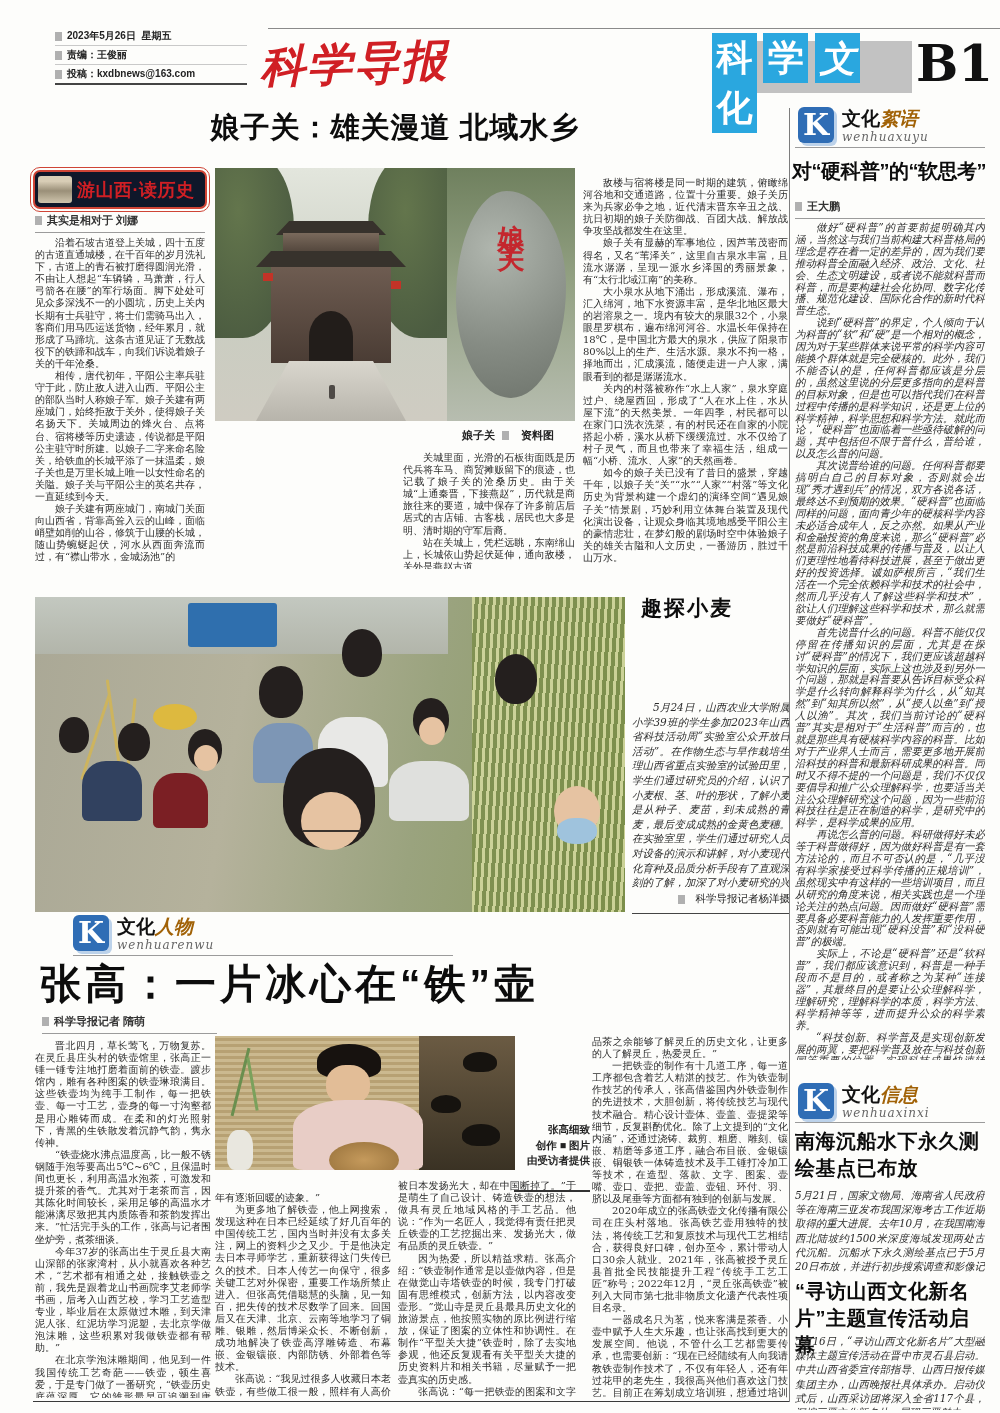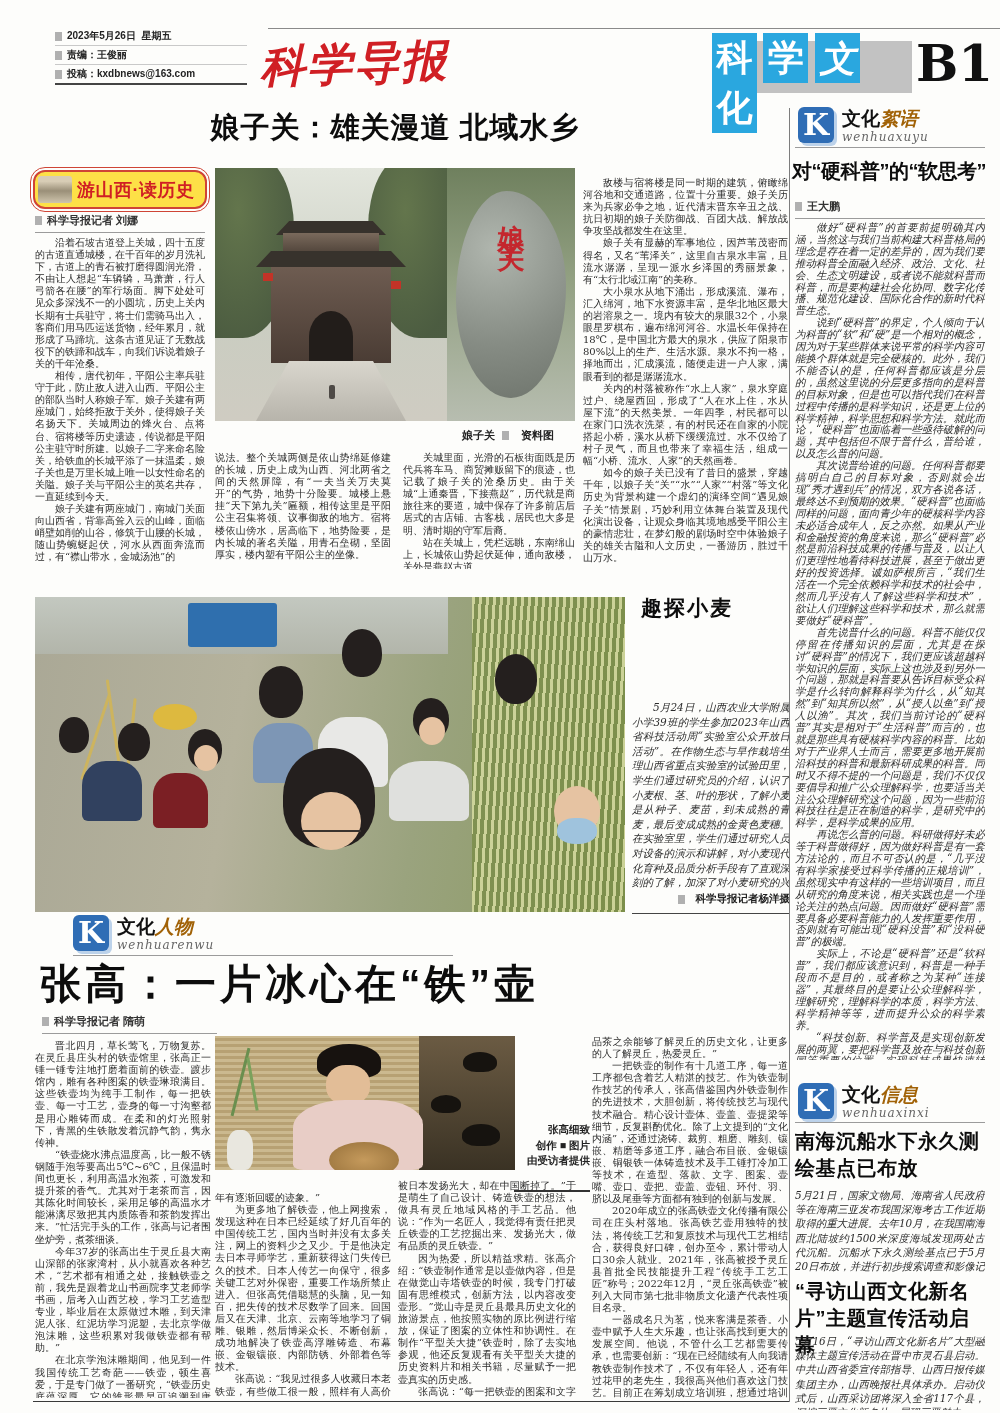--- a/index.html
+++ b/index.html
@@ -16,22 +16,22 @@
   .hdr-rule{left:268px;top:28px;width:732px;height:1px;background:#8a8a8a;}
   .tiles{left:712px;top:33px;width:200px;height:58px;}
   .tiles-bg{position:absolute;left:8px;top:8px;width:192px;height:52px;background:#c2c2c2;}
   .tile{position:relative;display:inline-block;width:45px;height:50px;margin-right:2px;background:#2aa7df;
         color:#fff;font-weight:bold;font-size:36px;line-height:50px;text-align:center;vertical-align:top;}
   .tile.cal{font-family:"DejaVu Serif",serif;font-style:italic;}
   .pageno{left:916px;top:34px;font-family:"DejaVu Serif",serif;font-weight:bold;font-size:50px;color:#111;}
   
   .headline1{left:95px;top:108px;width:600px;font-size:29px;font-weight:bold;color:#0c0c0c;
              text-align:center;letter-spacing:1px;white-space:nowrap;}
-  .lead-badge{left:33px;top:170px;width:170px;height:35px;border:2px solid #cf4436;border-radius:12px;
-              outline:1px solid #cf4436;outline-offset:2px;background:#fde047;display:flex;align-items:center;}
+  .lead-badge{left:33px;top:170px;width:170px;height:35px;border:2px solid #cf4436;border-radius:7px;
+              outline:1px solid #cf4436;outline-offset:2px;background:#0f172a;display:flex;align-items:center;}
   .badge-thumb{width:34px;height:27px;margin:0 5px 0 3px;border-radius:3px;
                background:linear-gradient(#d8cdb6 20%,#9a8f78 55%,#cfc5ad);}
   .lead-badge-text{font-size:18px;font-weight:bold;color:#d01f24;letter-spacing:0.5px;}
   .byline{display:flex;align-items:center;font-size:11px;font-weight:bold;color:#333;
           border-bottom:1px solid #9b9b9b;padding-bottom:4px;}
   .by1{left:35px;top:213px;width:170px;}
   .col{font-family:"DejaVu Serif",serif;font-size:10px;line-height:12.1px;text-align:justify;
        overflow:hidden;color:#2c2c2c;}
   .col p{margin:0;text-indent:2em;}
   .col p.noind{text-indent:0;}
@@ -99,21 +99,21 @@
   .face{position:absolute;background:#e6c3a2;border-radius:50%;}
   .shirt{position:absolute;border-radius:40% 40% 10% 10%;}
   .wp-hat{position:absolute;left:20%;top:34%;width:44px;height:26px;background:#ddb93f;border-radius:50%;}
   .wp-stalk{position:absolute;background:#cdb45e;width:3px;height:90px;border-radius:2px;}
   .glasses{position:absolute;height:2px;background:#3a332e;}
   .wheat-title{left:641px;top:594px;font-size:21px;font-weight:bold;color:#0c0c0c;letter-spacing:2px;}
   .wheat-body{left:632px;top:700px;width:158px;height:190px;font-family:"DejaVu Serif",serif;font-style:italic;
               font-size:10.5px;line-height:14.6px;text-align:justify;overflow:hidden;color:#2c2c2c;}
   .wheat-body p{margin:0;text-indent:2em;}
   .wheat-credit{left:632px;top:892px;width:158px;display:flex;justify-content:flex-end;align-items:center;
-                gap:6px;font-size:10.5px;font-weight:bold;border-bottom:1px solid #444;padding-bottom:7px;}
+                gap:6px;font-size:10.5px;font-weight:normal;border-bottom:1px solid #444;padding-bottom:7px;}
   
   .rw-badge{left:73px;top:915px;}
   .rw-rule{left:73px;top:955px;width:380px;}
   .headline3{left:40px;top:957px;width:720px;font-size:41px;font-weight:bold;color:#0c0c0c;letter-spacing:4px;white-space:nowrap;}
   .by3{left:42px;top:1014px;width:175px;}
   .rc1{left:35px;top:1040px;width:176px;height:358px;}
   .rc2{left:215px;top:1192px;width:176px;height:206px;}
   .rc3{left:398px;top:1180px;width:178px;height:218px;}
   .rc4{left:592px;top:1036px;width:196px;height:362px;}
   .rwphoto{left:215px;top:1036px;width:300px;height:134px;overflow:hidden;
@@ -177,21 +177,21 @@
 
   <h1 class="abs headline1" style="margin:0;">娘子关：雄关漫道  北域水乡</h1>
 
   <div class="abs lead-badge">
     <span class="badge-thumb"></span>
     <span class="lead-badge-text">游山西·读历史</span>
   </div>
 
   <div class="abs byline by1">
     <span class="sq"></span>
-    <span>科学导报记者  刘娜</span>
+    <span>其实是相对于  刘娜</span>
   </div>
 
   <div class="abs col c1">
     <p>沿着石坡古道登上关城，四十五度的古道直通城楼，在千百年的岁月洗礼下，古道上的青石被打磨得圆润光滑，不由让人想起“车辚辚，马萧萧，行人弓箭各在腰”的军行场面。脚下处处可见众多深浅不一的小圆坑，历史上关内长期有士兵驻守，将士们需骑马出入，客商们用马匹运送货物，经年累月，就形成了马蹄坑。这条古道见证了无数战役下的铁蹄和战车，向我们诉说着娘子关的千年沧桑。</p>
     <p>相传，唐代初年，平阳公主率兵驻守于此，防止敌人进入山西。平阳公主的部队当时人称娘子军。娘子关建有两座城门，始终拒敌于关外，使得娘子关名扬天下。关城周边的烽火台、点将台、宿将楼等历史遗迹，传说都是平阳公主驻守时所建。以娘子二字来命名险关，给铁血的长城平添了一抹温柔，娘子关也是万里长城上唯一以女性命名的关隘。娘子关与平阳公主的英名共存，一直延续到今天。</p>
     <p>娘子关建有两座城门，南城门关面向山西省，背靠高耸入云的山峰，面临峭壁如削的山谷，修筑于山腰的长城，随山势蜿蜒起伏，河水从西面奔流而过，有“襟山带水，金城汤池”的</p>
   </div>
 
   <div class="abs leadphoto">
     <div class="ph-gate">
@@ -211,23 +211,20 @@
       <div class="rock"></div>
       <div class="rock-text">娘子关</div>
     </div>
   </div>
   <div class="abs cap cap1">
     <span>娘子关</span>
     <span class="sq"></span>
     <span>资料图</span>
   </div>
 
-  <div class="abs col cB">
-    <p class="noind">说法。整个关城两侧是依山势绵延修建的长城，历史上成为山西、河北两省之间的天然屏障，有“一夫当关万夫莫开”的气势，地势十分险要。城楼上悬挂“天下第九关”匾额，相传这里是平阳公主召集将领、议事御敌的地方。宿将楼依山傍水，居高临下，地势险要，是内长城的著名关隘，用青石垒砌，坚固厚实，楼内塑有平阳公主的坐像。</p>
-  </div>
   <div class="abs col cC">
     <p>关城里面，光滑的石板街面既是历代兵将车马、商贸摊贩留下的痕迹，也记载了娘子关的沧桑历史。由于关城“上通秦晋，下接燕赵”，历代就是商旅往来的要道，城中保存了许多前店后居式的古店铺、古客栈，居民也大多是明、清时期的守军后裔。</p>
     <p>站在关城上，凭栏远眺，东南绵山上，长城依山势起伏延伸，通向敌楼，关外是燕赵古道。</p>
   </div>
   <div class="abs col cD">
     <p>敌楼与宿将楼是同一时期的建筑，俯瞰绵河谷地和交通道路，位置十分重要。娘子关历来为兵家必争之地，近代清末晋东辛丑之战、抗日初期的娘子关防御战、百团大战、解放战争攻坚战都发生在这里。</p>
     <p>娘子关有显赫的军事地位，因芦苇茂密而得名，又名“苇泽关”，这里自古泉水丰富，且流水潺潺，呈现一派水乡泽国的秀丽景象，有“太行北域江南”的美称。</p>
     <p>大小泉水从地下涌出，形成溪流、瀑布，汇入绵河，地下水资源丰富，是华北地区最大的岩溶泉之一。境内有较大的泉眼32个，小泉眼星罗棋布，遍布绵河河谷。水温长年保持在18℃，是中国北方最大的泉水，供应了阳泉市80%以上的生产、生活水源。泉水不拘一格，择地而出，汇成溪流，随便走进一户人家，满眼看到的都是潺潺流水。</p>
     <p>关内的村落被称作“水上人家”，泉水穿庭过户、绕屋西回，形成了“人在水上住，水从屋下流”的天然美景。一年四季，村民都可以在家门口洗衣洗菜，有的村民还在自家的小院搭起小桥，溪水从桥下缓缓流过。水不仅给了村子灵气，而且也带来了幸福生活，组成一幅“小桥、流水、人家”的天然画卷。</p>
     <p>如今的娘子关已没有了昔日的盛景，穿越千年，以娘子关“关”“水”“人家”“村落”等文化历史为背景构建一个虚幻的演绎空间“遇见娘子关”情景剧，巧妙利用立体舞台装置及现代化演出设备，让观众身临其境地感受平阳公主的豪情悲壮，在梦幻般的剧场时空中体验娘子关的雄关古隘和人文历史，一番游历，胜过千山万水。</p>

